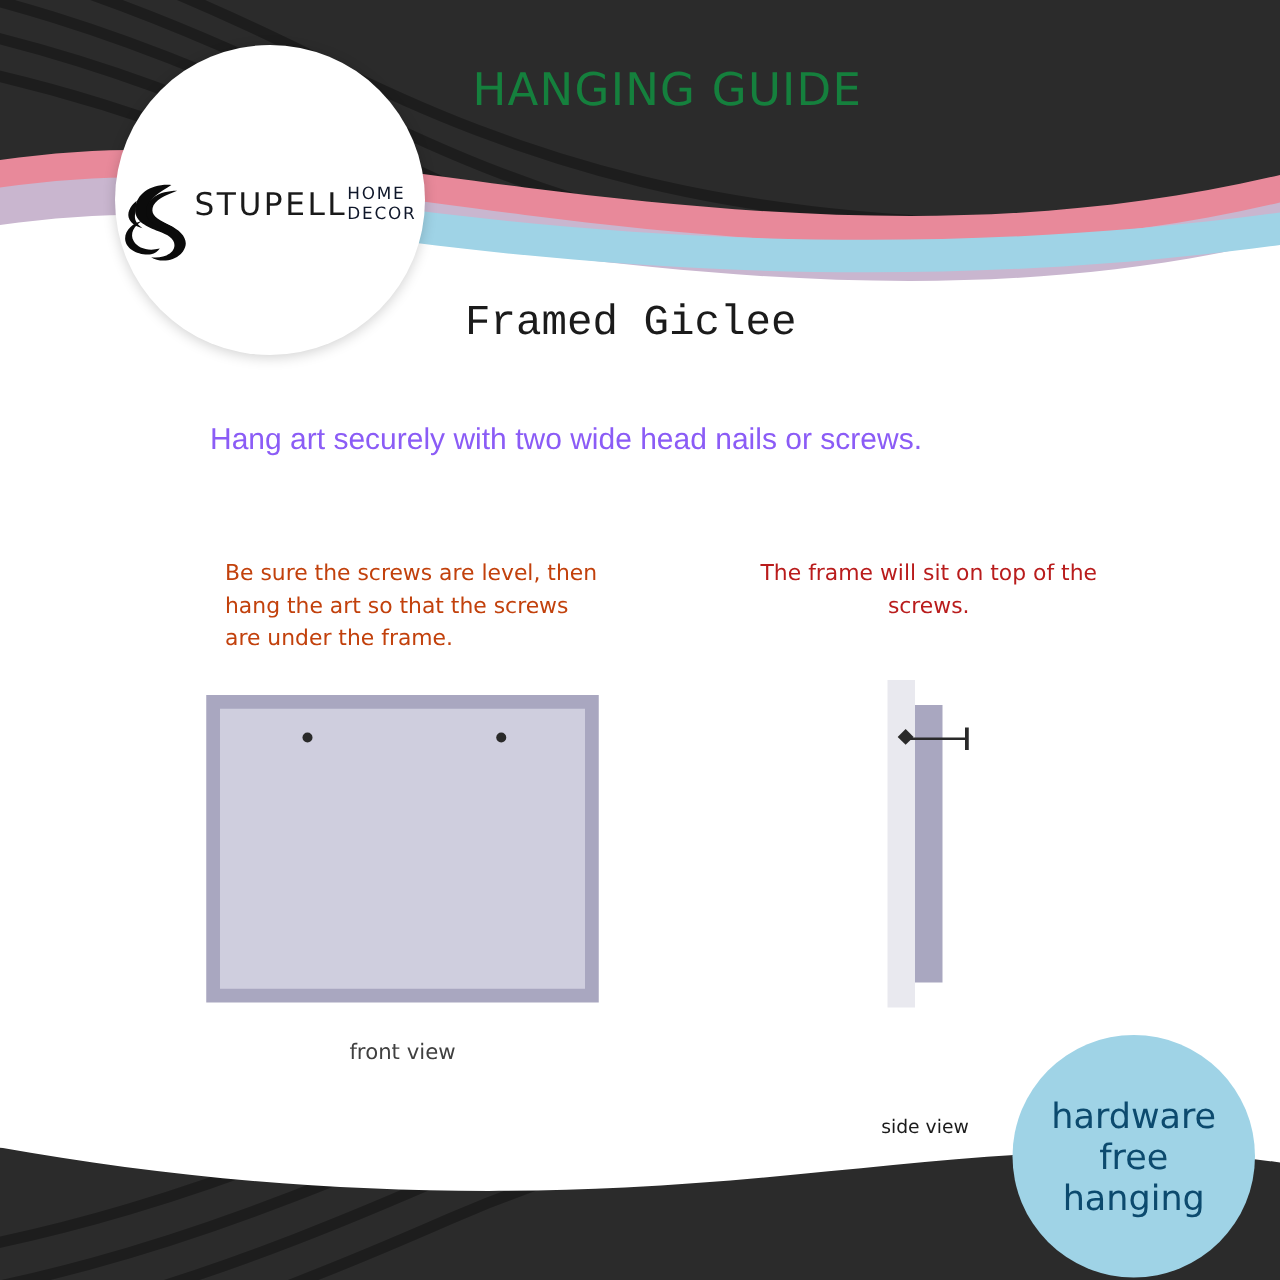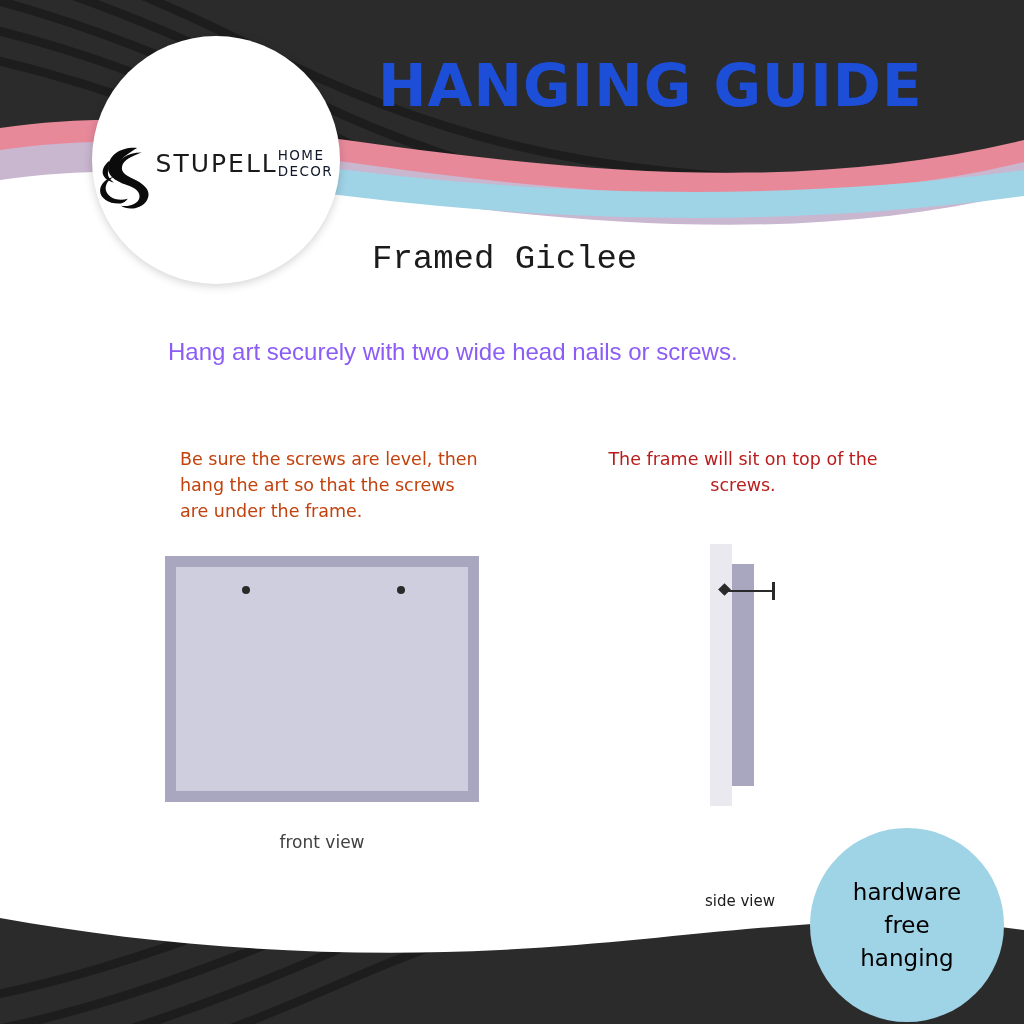--- a/index.html
+++ b/index.html
@@ -65,23 +65,23 @@
     letter-spacing: 1.4px;
     color: #0f172a;
     font-family: "DejaVu Sans", sans-serif;
   }
 
   
   .header-title {
     position: absolute;
     left: 378px;
     top: 52px;
-    font-size: 58px;
-    font-weight: bold;
-    color: #1d4ed8;
+    font-size: 36px;
+    font-weight: normal;
+    color: #15803d;
     letter-spacing: 1px;
     z-index: 6;
     font-family: "DejaVu Sans", sans-serif;
   }
 
   
   .product-title {
     position: absolute;
     left: 372px;
     top: 240px;
@@ -232,22 +232,22 @@
     top: 828px;
     width: 194px;
     height: 194px;
     border-radius: 50%;
     background: #9fd3e6;
     z-index: 7;
     display: flex;
     flex-direction: column;
     align-items: center;
     justify-content: center;
-    color: #000000;
-    font-size: 23px;
+    color: #0c4a6e;
+    font-size: 28px;
     line-height: 33px;
     text-align: center;
   }
 </style>
 </head>
 <body>
 
 <div class="page">
 
   <svg class="wave-layer" viewBox="0 0 1024 1024" preserveAspectRatio="none">

